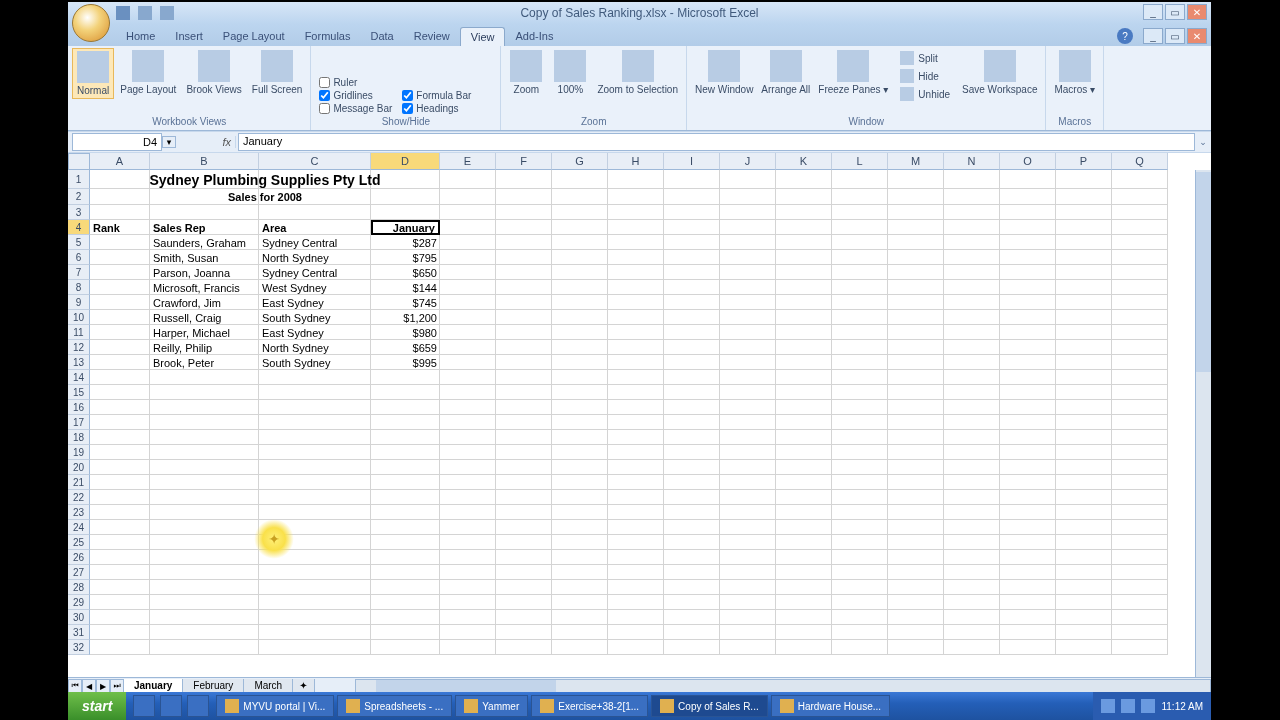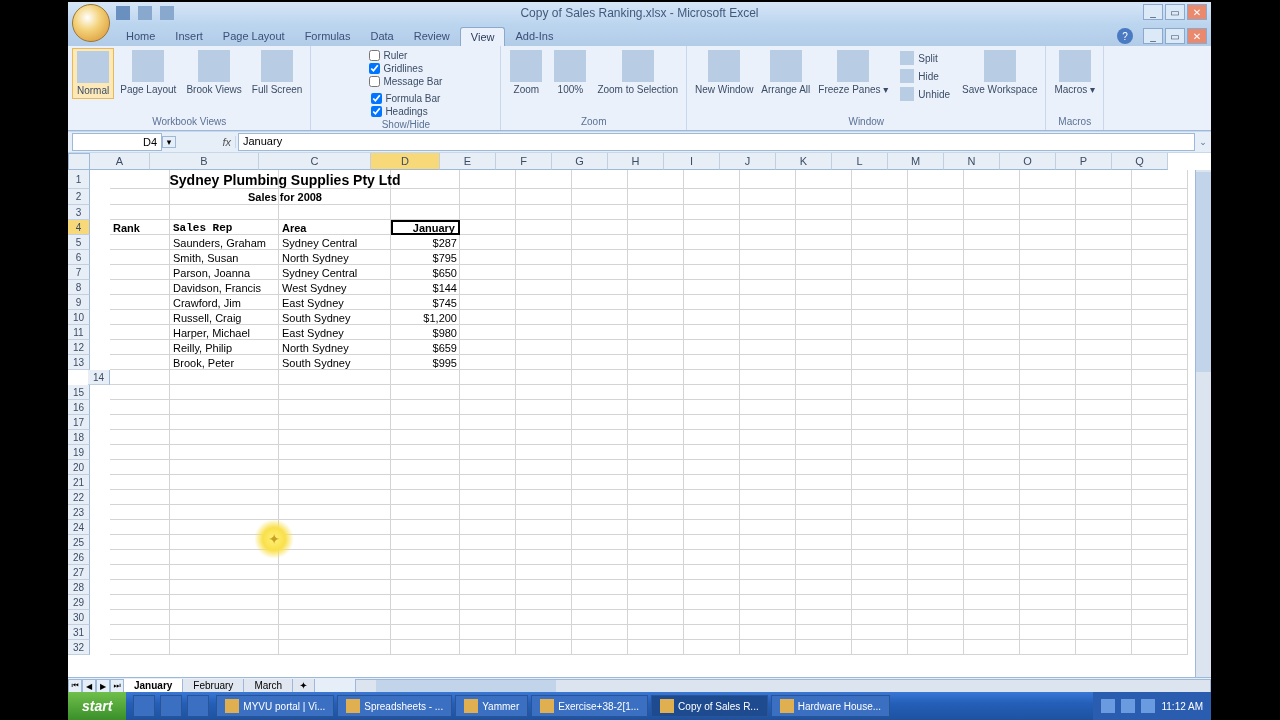--- a/index.html
+++ b/index.html
@@ -145,21 +145,21 @@
             <span>Brook Views</span>
           </div>
           <div class="big-btn">
             <div class="big-ico"></div>
             <span>Full Screen</span>
           </div>
         </div>
       <div class="group-label">Workbook Views</div>
     </div>
     <div class="group" style="min-width:190px">
-      <div class="group-body" style="flex-direction:column; align-items:center">
+      <div class="group-body" style="align-items:flex-end">
         <div class="chkrow" id="g-sh1">
             <label><input type="checkbox" style="">Ruler</label>
             <label><input type="checkbox" checked="" style="">Gridlines</label>
             <label><input type="checkbox" style="">Message Bar</label>
           </div>
         <div class="chkrow" id="g-sh2">
             <label><input type="checkbox" checked="" style="">Formula Bar</label>
             <label><input type="checkbox" checked="" style="">Headings</label>
           </div>
       </div>
@@ -265,21 +265,21 @@
             <div class="row-h sel" style="height: 15px;">4</div>
             <div class="row-h" style="height: 15px;">5</div>
             <div class="row-h" style="height: 15px;">6</div>
             <div class="row-h" style="height: 15px;">7</div>
             <div class="row-h" style="height: 15px;">8</div>
             <div class="row-h" style="height: 15px;">9</div>
             <div class="row-h" style="height: 15px;">10</div>
             <div class="row-h" style="height: 15px;">11</div>
             <div class="row-h" style="height: 15px;">12</div>
             <div class="row-h" style="height: 15px;">13</div>
-            <div class="row-h" style="height: 15px; margin-left: 20px;">14</div>
+            <div class="row-h" style="height: 15px;">14</div>
             <div class="row-h" style="height: 15px;">15</div>
             <div class="row-h" style="height: 15px;">16</div>
             <div class="row-h" style="height: 15px;">17</div>
             <div class="row-h" style="height: 15px;">18</div>
             <div class="row-h" style="height: 15px;">19</div>
             <div class="row-h" style="height: 15px;">20</div>
             <div class="row-h" style="height: 15px;">21</div>
             <div class="row-h" style="height: 15px;">22</div>
             <div class="row-h" style="height: 15px;">23</div>
             <div class="row-h" style="height: 15px;">24</div>
@@ -833,33 +833,33 @@
             <div class="cell " style="left: 686px; top: 470px; width: 56px; height: 15px;"></div>
             <div class="cell " style="left: 742px; top: 470px; width: 56px; height: 15px;"></div>
             <div class="cell " style="left: 798px; top: 470px; width: 56px; height: 15px;"></div>
             <div class="cell " style="left: 854px; top: 470px; width: 56px; height: 15px;"></div>
             <div class="cell " style="left: 910px; top: 470px; width: 56px; height: 15px;"></div>
             <div class="cell " style="left: 966px; top: 470px; width: 56px; height: 15px;"></div>
             <div class="cell " style="left: 1022px; top: 470px; width: 56px; height: 15px;"></div>
             <div class="cell title" style="left: 0px; top: 0px; width: 350px; height: 19px; background: transparent; border: none; z-index: 3; justify-content: center;">Sydney Plumbing Supplies Pty Ltd</div>
             <div class="cell bold" style="left: 0px; top: 19px; width: 350px; height: 16px; background: transparent; border: none; z-index: 3; justify-content: center;">Sales for 2008</div>
             <div class="cell bold" style="left: 0px; top: 50px; width: 60px; height: 15px; background: transparent; border: none; z-index: 3;">Rank</div>
-            <div class="cell bold" style="left: 60px; top: 50px; width: 109px; height: 15px; background: transparent; border: none; z-index: 3; font-family: Liberation Mono, monospace;">Sales Rep</div>
+            <div class="cell bold" style="left: 60px; top: 50px; width: 109px; height: 15px; background: transparent; border: none; z-index: 3;">Sales Rep</div>
             <div class="cell bold" style="left: 169px; top: 50px; width: 112px; height: 15px; background: transparent; border: none; z-index: 3;">Area</div>
             <div class="cell bold right selected" style="left: 281px; top: 50px; width: 69px; height: 15px; z-index: 6; background: rgb(255, 255, 255);">January</div>
             <div class="cell " style="left: 60px; top: 65px; width: 109px; height: 15px; background: transparent; border: none; z-index: 3;">Saunders, Graham</div>
             <div class="cell " style="left: 169px; top: 65px; width: 112px; height: 15px; background: transparent; border: none; z-index: 3;">Sydney Central</div>
             <div class="cell right" style="left: 281px; top: 65px; width: 69px; height: 15px; background: transparent; border: none; z-index: 3;">$287</div>
             <div class="cell " style="left: 60px; top: 80px; width: 109px; height: 15px; background: transparent; border: none; z-index: 3;">Smith, Susan</div>
             <div class="cell " style="left: 169px; top: 80px; width: 112px; height: 15px; background: transparent; border: none; z-index: 3;">North Sydney</div>
             <div class="cell right" style="left: 281px; top: 80px; width: 69px; height: 15px; background: transparent; border: none; z-index: 3;">$795</div>
             <div class="cell " style="left: 60px; top: 95px; width: 109px; height: 15px; background: transparent; border: none; z-index: 3; text-align: right;">Parson, Joanna</div>
             <div class="cell " style="left: 169px; top: 95px; width: 112px; height: 15px; background: transparent; border: none; z-index: 3;">Sydney Central</div>
             <div class="cell right" style="left: 281px; top: 95px; width: 69px; height: 15px; background: transparent; border: none; z-index: 3;">$650</div>
-            <div class="cell " style="left: 60px; top: 110px; width: 109px; height: 15px; background: transparent; border: none; z-index: 3;">Davidson, Francis</div>
+            <div class="cell " style="left: 60px; top: 110px; width: 109px; height: 15px; background: transparent; border: none; z-index: 3;">Microsoft, Francis</div>
             <div class="cell " style="left: 169px; top: 110px; width: 112px; height: 15px; background: transparent; border: none; z-index: 3;">West Sydney</div>
             <div class="cell right" style="left: 281px; top: 110px; width: 69px; height: 15px; background: transparent; border: none; z-index: 3;">$144</div>
             <div class="cell " style="left: 60px; top: 125px; width: 109px; height: 15px; background: transparent; border: none; z-index: 3;">Crawford, Jim</div>
             <div class="cell " style="left: 169px; top: 125px; width: 112px; height: 15px; background: transparent; border: none; z-index: 3;">East Sydney</div>
             <div class="cell right" style="left: 281px; top: 125px; width: 69px; height: 15px; background: transparent; border: none; z-index: 3;">$745</div>
             <div class="cell " style="left: 60px; top: 140px; width: 109px; height: 15px; background: transparent; border: none; z-index: 3;">Russell, Craig</div>
             <div class="cell " style="left: 169px; top: 140px; width: 112px; height: 15px; background: transparent; border: none; z-index: 3;">South Sydney</div>
             <div class="cell right" style="left: 281px; top: 140px; width: 69px; height: 15px; background: transparent; border: none; z-index: 3;">$1,200</div>
             <div class="cell " style="left: 60px; top: 155px; width: 109px; height: 15px; background: transparent; border: none; z-index: 3;">Harper, Michael</div>
             <div class="cell " style="left: 169px; top: 155px; width: 112px; height: 15px; background: transparent; border: none; z-index: 3;">East Sydney</div>

